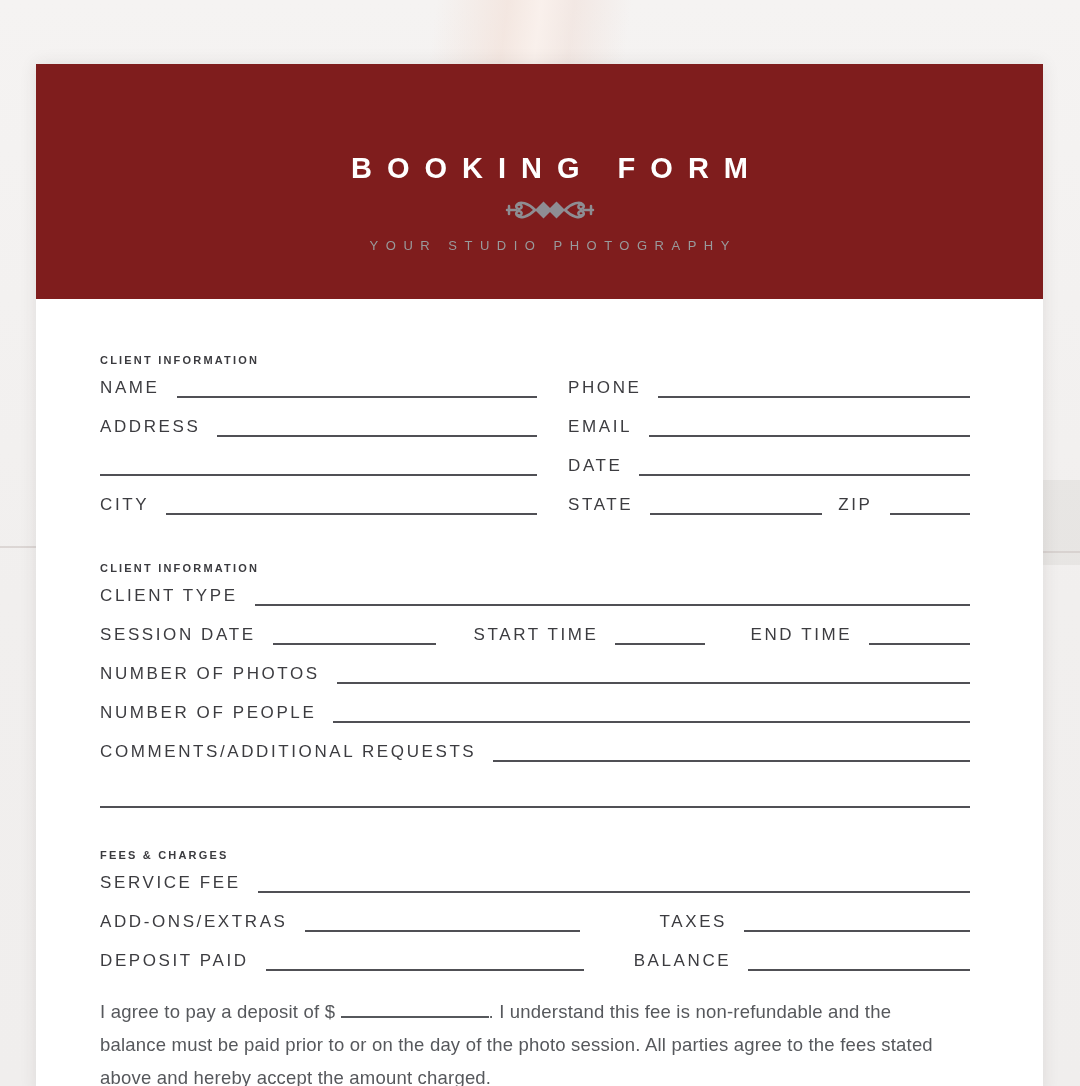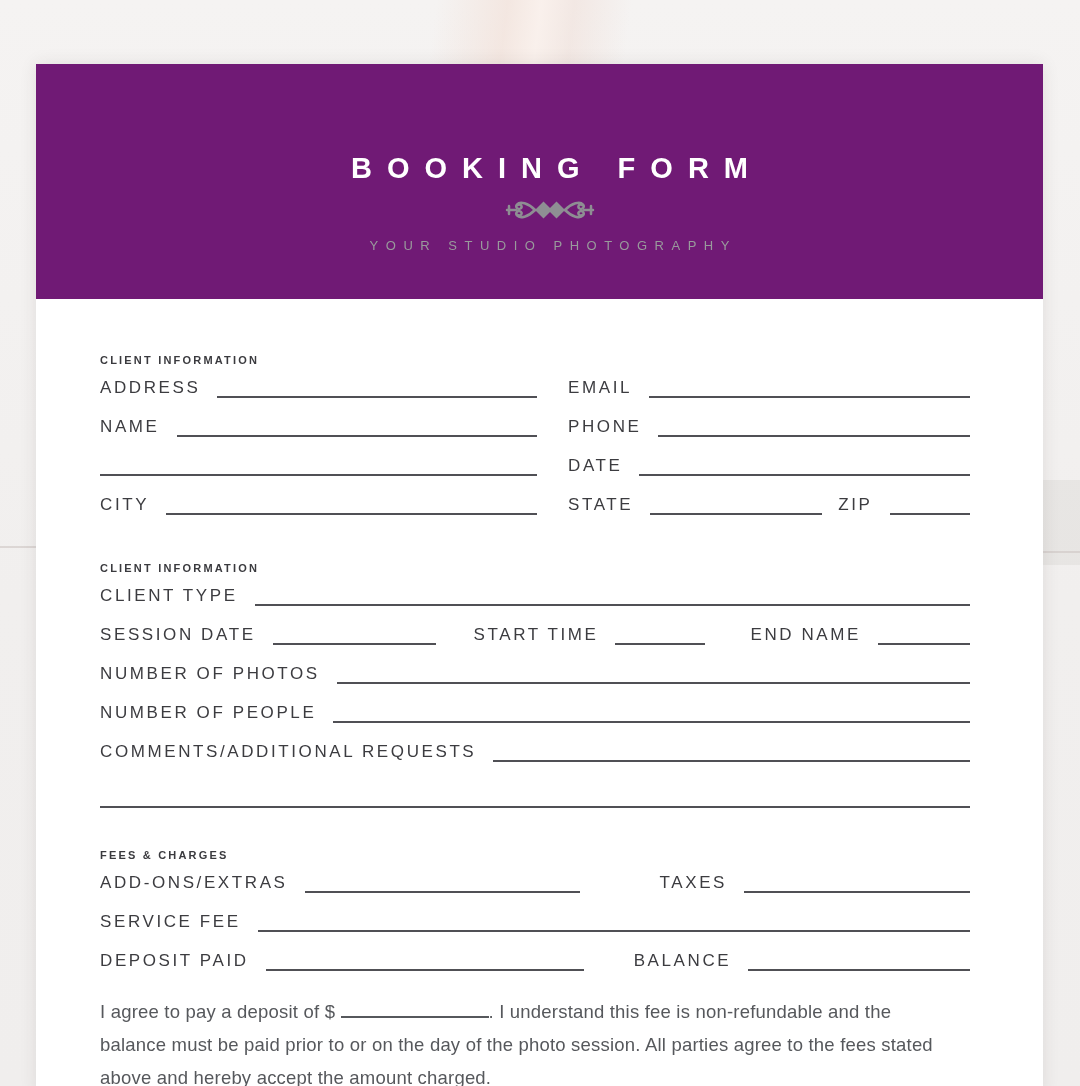--- a/index.html
+++ b/index.html
@@ -34,21 +34,21 @@
 
   
   .page {
     position: absolute; left: 36px; top: 64px;
     width: 1007px; height: 1030px;
     background: #ffffff;
     box-shadow: 0 0 16px rgba(60,50,45,0.10);
   }
   .form-header {
     height: 235px;
-    background: #701a75;
+    background: #7f1d1d;
     text-align: center;
     overflow: hidden;
     padding-left: 20px;
   }
   .form-title {
     margin-top: 89px;
     color: #ffffff;
     font-size: 29px;
     font-weight: bold;
     letter-spacing: 15px;
@@ -163,36 +163,36 @@
       </div>
       <div class="form-subtitle">YOUR STUDIO PHOTOGRAPHY</div>
     </div>
 
     <div class="content">
 
       <h2 class="section-heading" id="client-heading">CLIENT INFORMATION</h2>
 
       <div class="row">
         <div class="group-left">
+          <span class="lbl">NAME</span>
+          <span class="fill"></span>
+        </div>
+        <div class="group-right">
+          <span class="lbl">PHONE</span>
+          <span class="fill"></span>
+        </div>
+      </div>
+
+      <div class="row">
+        <div class="group-left">
           <span class="lbl">ADDRESS</span>
           <span class="fill"></span>
         </div>
         <div class="group-right">
           <span class="lbl">EMAIL</span>
-          <span class="fill"></span>
-        </div>
-      </div>
-
-      <div class="row">
-        <div class="group-left">
-          <span class="lbl">NAME</span>
-          <span class="fill"></span>
-        </div>
-        <div class="group-right">
-          <span class="lbl">PHONE</span>
           <span class="fill"></span>
         </div>
       </div>
 
       <div class="row">
         <div class="group-left">
           <span class="fill no-gap"></span>
         </div>
         <div class="group-right">
           <span class="lbl">DATE</span>
@@ -218,21 +218,21 @@
       <div class="row">
         <span class="lbl">CLIENT TYPE</span>
         <span class="fill"></span>
       </div>
 
       <div class="row">
         <span class="lbl">SESSION DATE</span>
         <span class="fill w163"></span>
         <span class="lbl ml33">START TIME</span>
         <span class="fill w90"></span>
-        <span class="lbl ml45">END NAME</span>
+        <span class="lbl ml45">END TIME</span>
         <span class="fill"></span>
       </div>
 
       <div class="row">
         <span class="lbl">NUMBER OF PHOTOS</span>
         <span class="fill"></span>
       </div>
 
       <div class="row">
         <span class="lbl">NUMBER OF PEOPLE</span>
@@ -242,34 +242,34 @@
       <div class="row">
         <span class="lbl">COMMENTS/ADDITIONAL REQUESTS</span>
         <span class="fill"></span>
       </div>
 
       <div class="row row-tall">
         <span class="fill no-gap"></span>
       </div>
 
       <h2 class="section-heading" id="fees-heading">FEES &amp; CHARGES</h2>
+
+      <div class="row">
+        <span class="lbl">SERVICE FEE</span>
+        <span class="fill"></span>
+      </div>
 
       <div class="row">
         <span class="lbl">ADD-ONS/EXTRAS</span>
         <span class="fill w275"></span>
         <span class="lbl ml80">TAXES</span>
         <span class="fill"></span>
       </div>
 
       <div class="row">
-        <span class="lbl">SERVICE FEE</span>
-        <span class="fill"></span>
-      </div>
-
-      <div class="row">
         <span class="lbl">DEPOSIT PAID</span>
         <span class="fill w318"></span>
         <span class="lbl ml50">BALANCE</span>
         <span class="fill"></span>
       </div>
 
       <p class="agreement"><span>I agree to pay a deposit of $</span> <span class="blank"></span><span>.  I understand this fee is non-refundable and the balance must be paid prior to or on the day of the photo session. All parties agree to the fees stated above and hereby accept the amount charged.</span></p>
 
     </div>
   </div>

